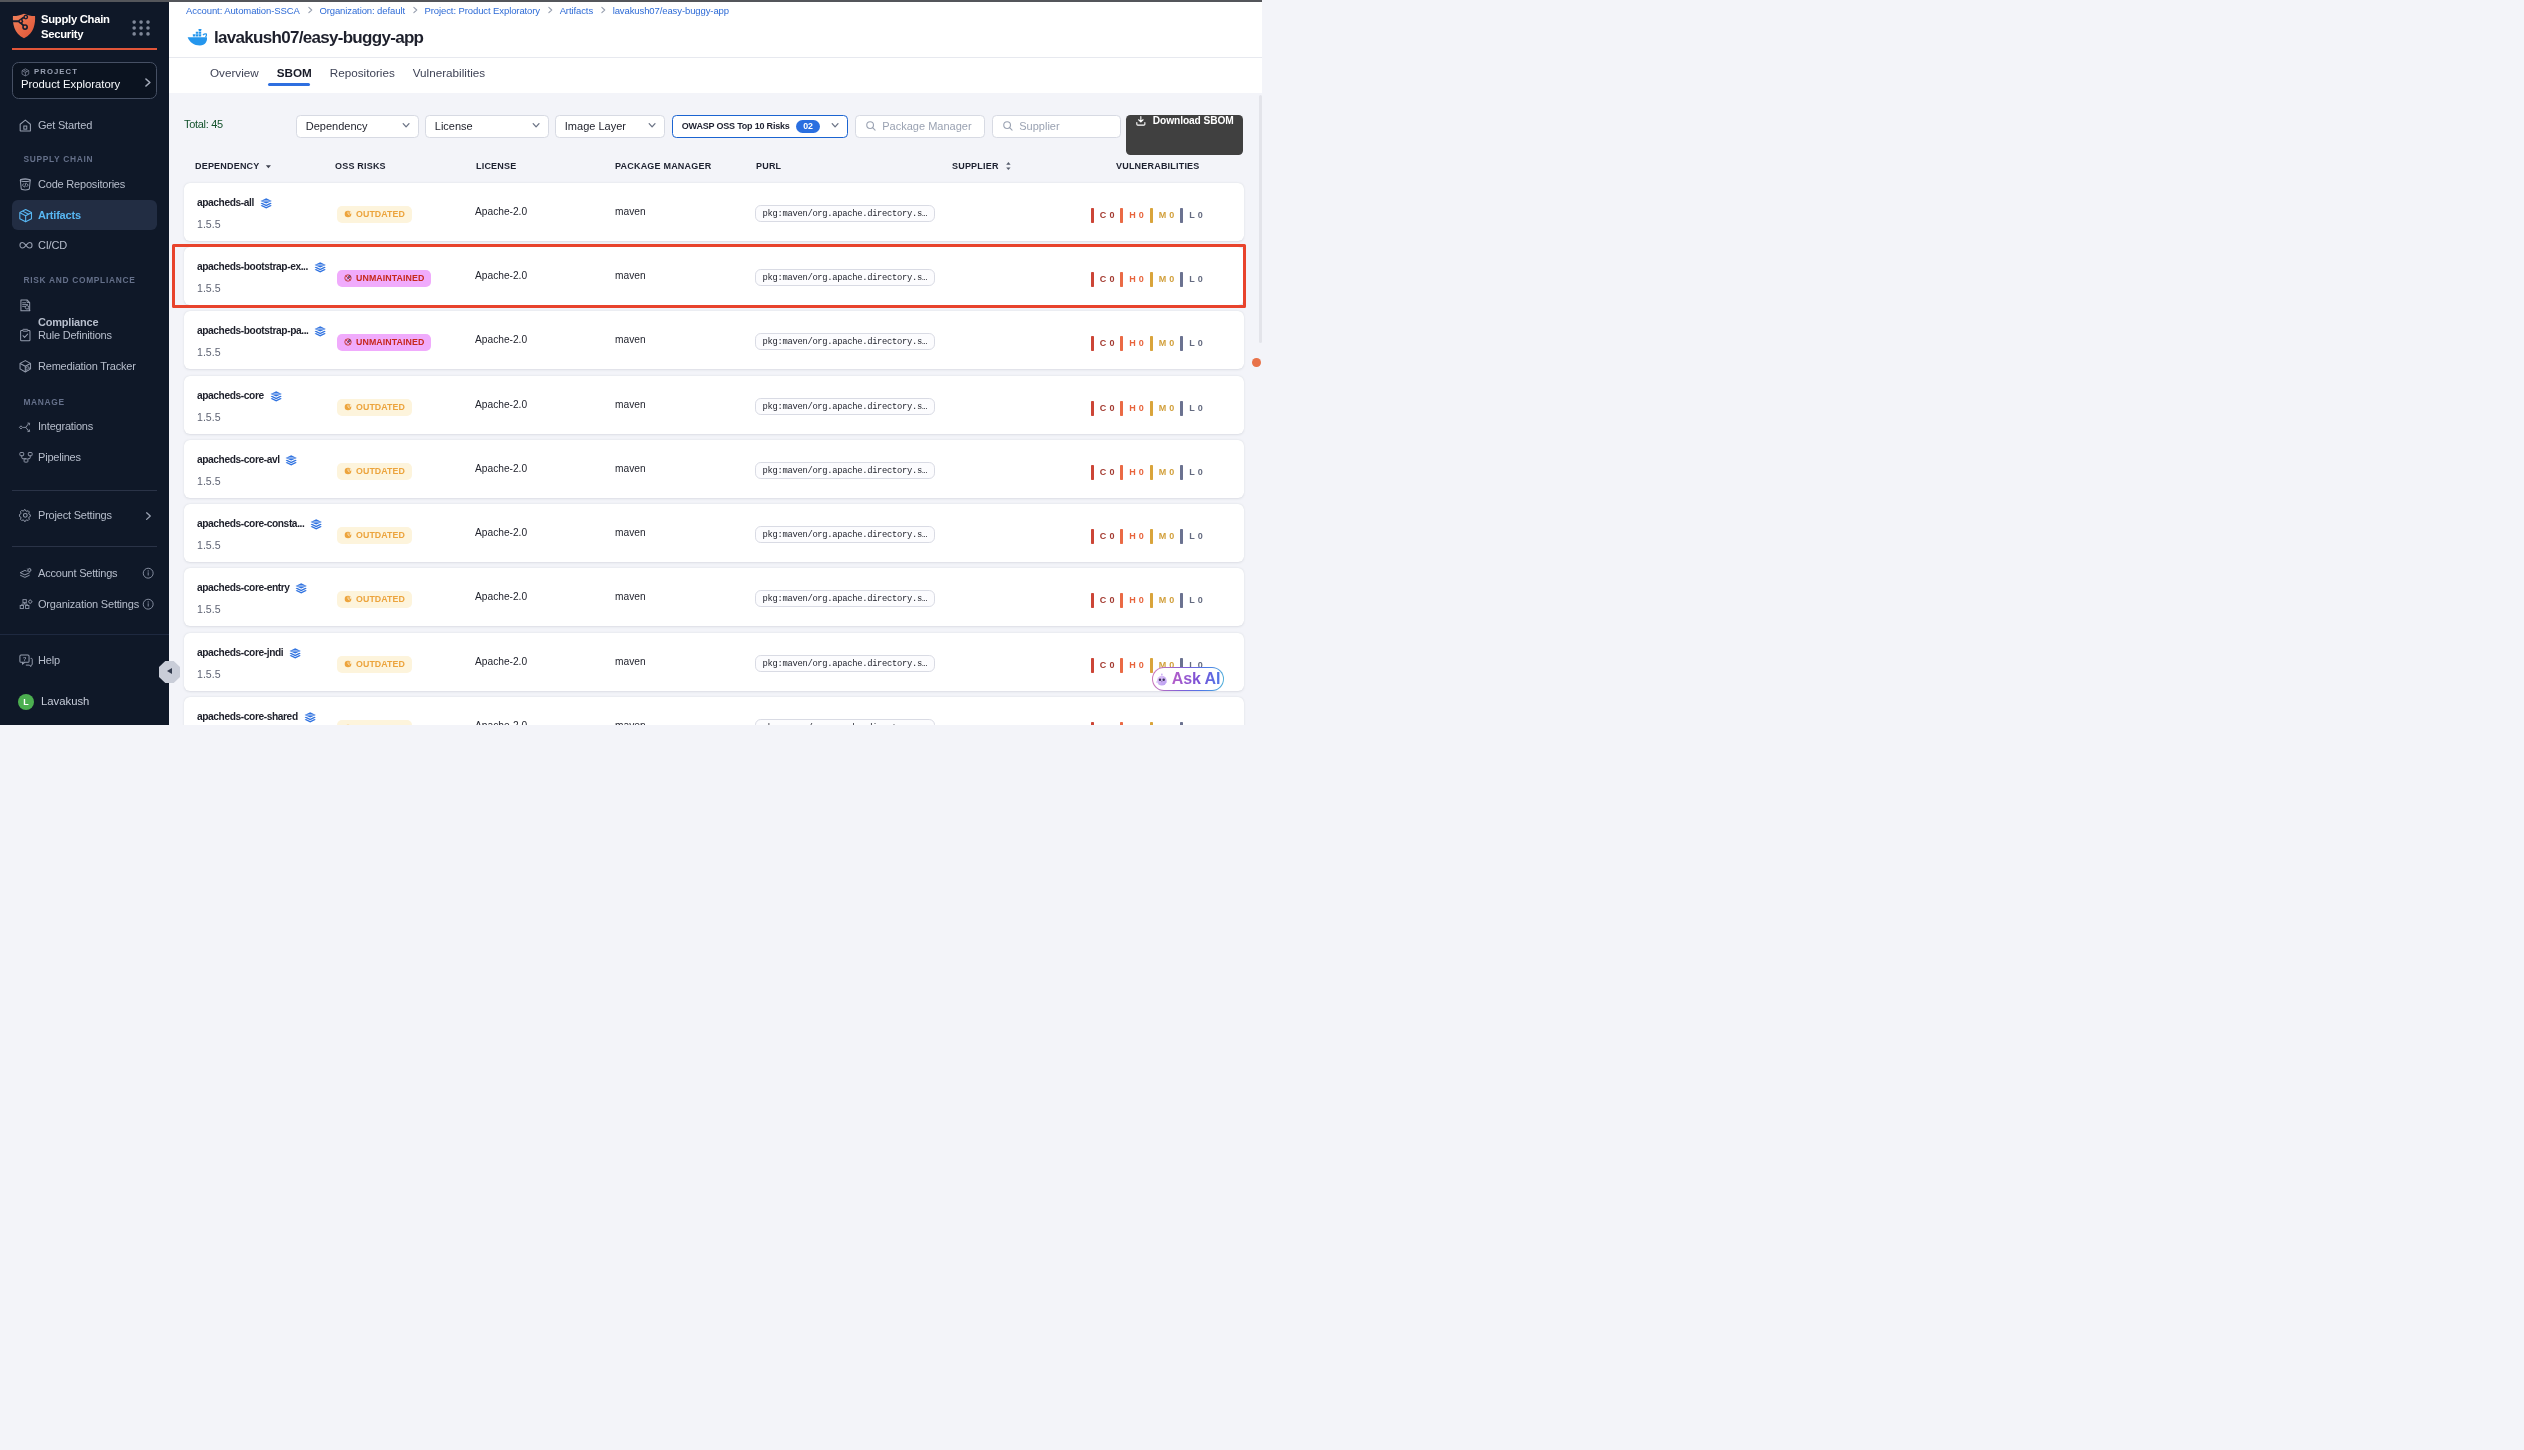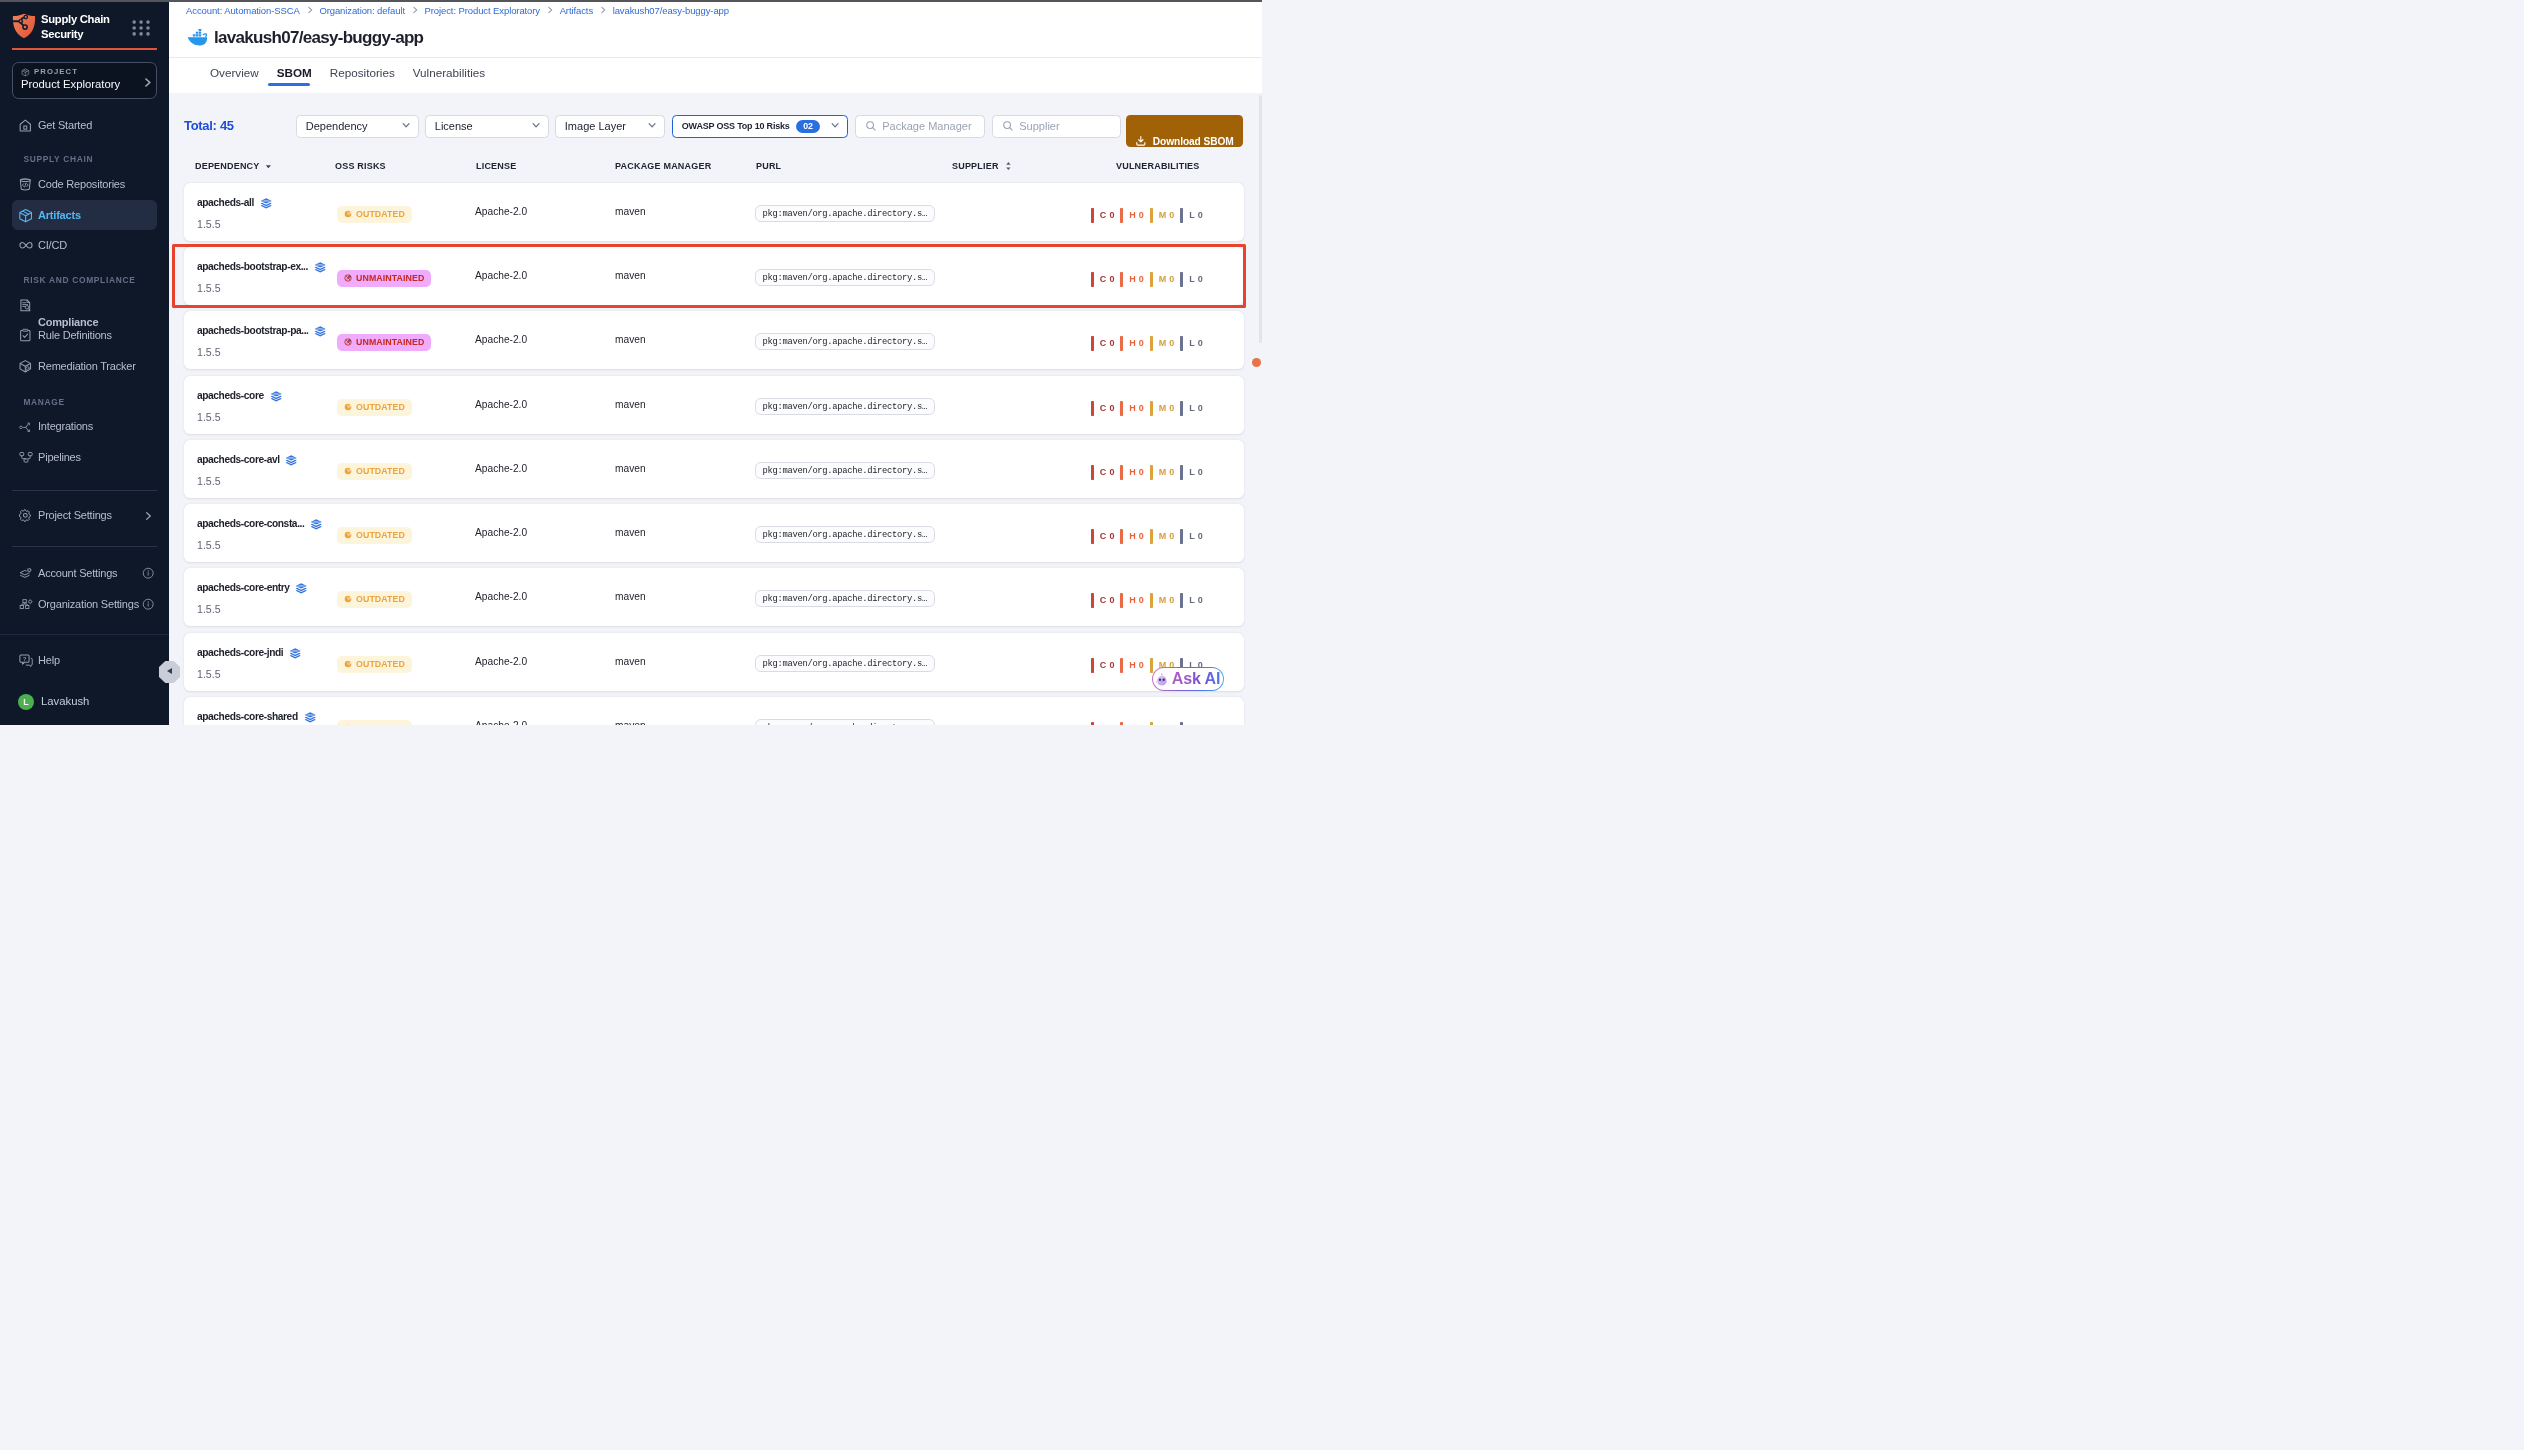--- a/index.html
+++ b/index.html
@@ -224,21 +224,21 @@
         </svg></div>
 <div class="abs" style="left:45px;top:28px;font-size:17px;font-weight:bold;color:#1e202c;letter-spacing:-0.7px">lavakush07/easy-buggy-app</div>
 <div class="abs" style="left:0;top:57px;width:1093px;height:0.7px;background:#e7e9ef"></div>
 <div class="abs" style="left:41px;top:66px;display:flex;gap:18px">
 <span class="tab">Overview</span>
         <span class="tab" style="font-weight:bold;color:#181a27">SBOM</span>
         <span class="tab">Repositories</span>
         <span class="tab">Vulnerabilities</span>
 </div>
 <div class="abs" style="left:99px;top:83px;width:42px;height:2.6px;background:#2e6fe0;border-radius:1.5px"></div>
-<div class="abs" style="left:15px;top:118px;font-size:13px;font-weight:bold;color:#1d4ed8;letter-spacing:-0.3px">Total: 45</div>
+<div class="abs" style="left:15px;top:118px;font-size:11px;font-weight:normal;color:#14532d;letter-spacing:-0.3px">Total: 45</div>
 <div class="sel" style="left:127px;top:115px;width:123px">Dependency<span class="cv"><svg width="10.2" height="10.2" viewBox="0 0 14 14" fill="none" style="">
             <path d="m3 5 4 4.4L11 5" stroke="#6c7486" stroke-width="1.8" stroke-linecap="round" stroke-linejoin="round"></path>
           </svg></span></div>
 <div class="sel" style="left:256px;top:115px;width:124px">License<span class="cv"><svg width="10.2" height="10.2" viewBox="0 0 14 14" fill="none" style="">
             <path d="m3 5 4 4.4L11 5" stroke="#6c7486" stroke-width="1.8" stroke-linecap="round" stroke-linejoin="round"></path>
           </svg></span></div>
 <div class="sel" style="left:386px;top:115px;width:110px">Image Layer<span class="cv"><svg width="10.2" height="10.2" viewBox="0 0 14 14" fill="none" style="">
             <path d="m3 5 4 4.4L11 5" stroke="#6c7486" stroke-width="1.8" stroke-linecap="round" stroke-linejoin="round"></path>
           </svg></span></div>
 <div class="sel" style="left:503px;top:115px;width:176px;border:1.1px solid #1b64d1">
@@ -255,21 +255,21 @@
         </svg>
         <span style="color:#9aa2b2">Package Manager</span>
       </div>
 <div class="sel" style="left:823px;top:115px;width:129px;gap:5.8px">
         <svg width="11.7" height="11.7" viewBox="0 0 16 16" fill="none" style="">
           <circle cx="7" cy="7" r="4.6" stroke="#9aa2b2" stroke-width="1.5"></circle>
           <path d="m10.4 10.4 3.4 3.4" stroke="#9aa2b2" stroke-width="1.5" stroke-linecap="round"></path>
         </svg>
         <span style="color:#9aa2b2">Supplier</span>
       </div>
-<div class="abs" style="left:957px;top:115px;width:117px;height:32px;background:#a16207;border-radius:4.4px;display:flex;align-items:flex-end;justify-content:center;gap:5.8px;color:#fff;font-size:10.2px;letter-spacing:-0.1px;font-weight:bold"><svg width="11.7" height="11.7" viewBox="0 0 18 18" fill="none" style="">
+<div class="abs" style="left:957px;top:115px;width:117px;height:40px;background:#404040;border-radius:4.4px;display:flex;align-items:flex-start;justify-content:center;gap:5.8px;color:#fff;font-size:10.2px;letter-spacing:-0.1px;font-weight:bold"><svg width="11.7" height="11.7" viewBox="0 0 18 18" fill="none" style="">
           <path d="M9 2.5v8.2m0 0L5.6 7.3M9 10.7l3.4-3.4" stroke="#fff" stroke-width="1.7" stroke-linecap="round" stroke-linejoin="round"></path>
           <path d="M2.8 11.6v2.6a1.4 1.4 0 0 0 1.4 1.4h9.6a1.4 1.4 0 0 0 1.4-1.4v-2.6" stroke="#fff" stroke-width="1.7" stroke-linecap="round"></path>
         </svg>Download SBOM</div>
 <div class="hdr" style="left:26px;top:161px;display:flex;align-items:center;gap:4.4px">DEPENDENCY<svg width="8.8" height="8.8" viewBox="0 0 12 12" fill="none" style="">
           <path d="M2.5 4.5h7L6 8.5Z" fill="#3d414f"></path>
         </svg></div>
 <div class="hdr" style="left:166px;top:161px">OSS RISKS</div>
 <div class="hdr" style="left:307px;top:161px">LICENSE</div>
 <div class="hdr" style="left:446px;top:161px">PACKAGE MANAGER</div>
 <div class="hdr" style="left:587px;top:161px">PURL</div>

